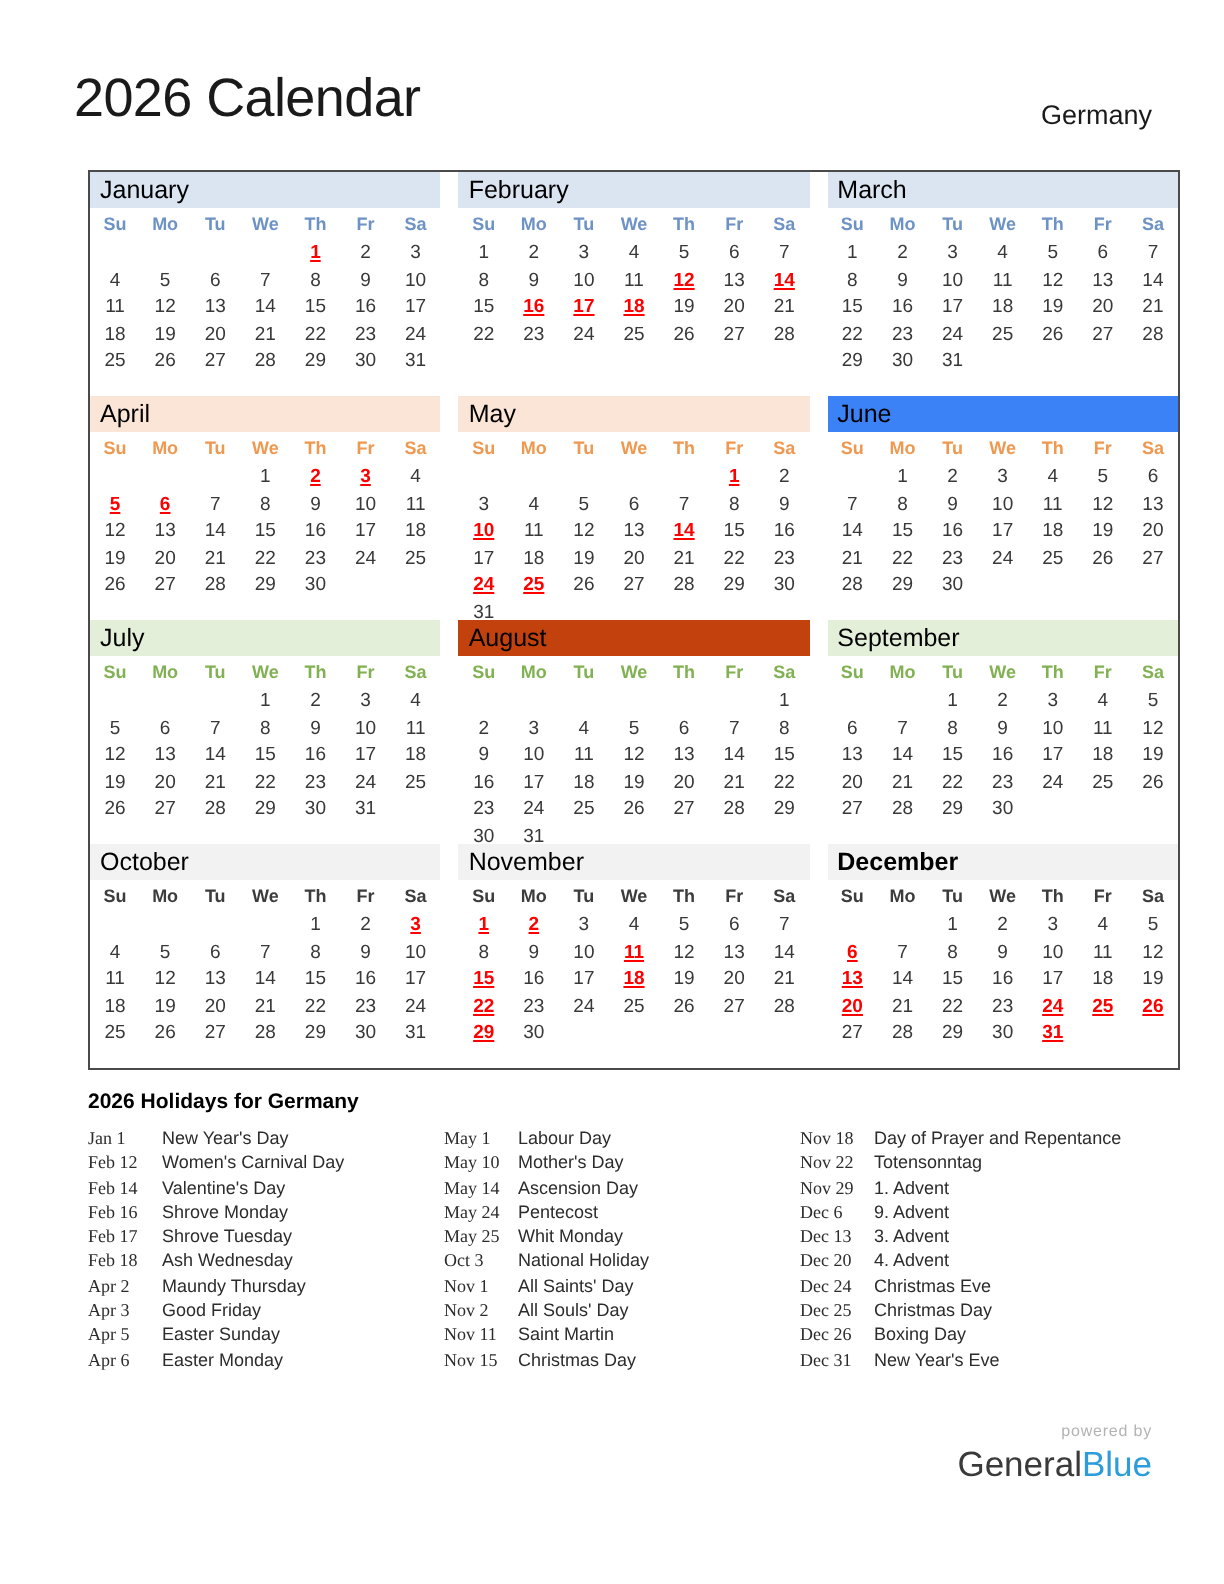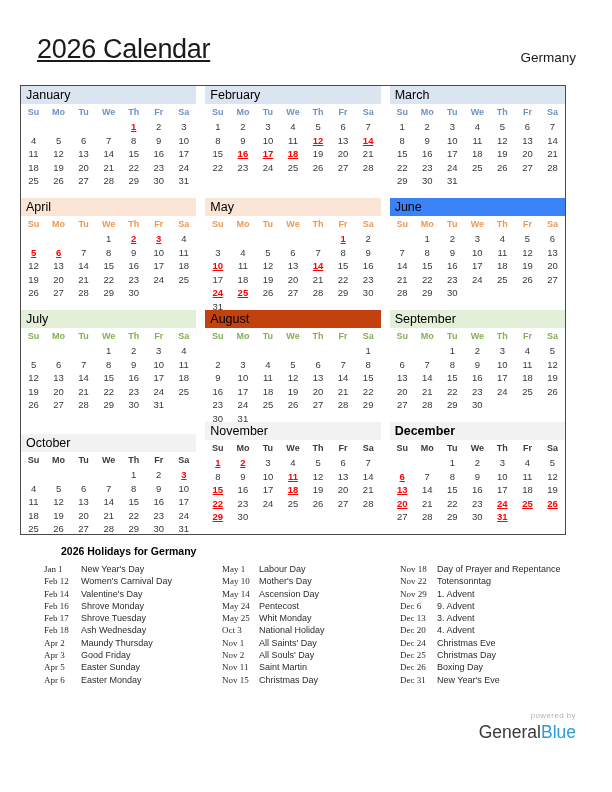--- a/index.html
+++ b/index.html
@@ -3,27 +3,27 @@
 <meta charset="utf-8">
 <style>
   html,body{margin:0;padding:0;}
   body{
     width:612px;height:792px;position:relative;background:#ffffff;
     font-family:"Liberation Sans","DejaVu Sans",sans-serif;
     -webkit-font-smoothing:antialiased;color:#222;
   }
   .page-title{
     position:absolute;left:37px;top:34px;font-size:27px;letter-spacing:-.3px;
-    color:#1a1a1a;font-weight:400;text-decoration:underline;
+    color:#1a1a1a;font-weight:400;
   }
   .country-label{
     position:absolute;right:36px;top:50px;font-size:13.5px;color:#1a1a1a;
   }
   .months-grid{
-    position:absolute;left:20px;top:85px;width:546px;height:450px;
+    position:absolute;left:44px;top:85px;width:546px;height:450px;
     border:1px solid var(--grid-border,#4a4a4a);
     display:grid;grid-template-columns:repeat(3,1fr);column-gap:9px;
     grid-auto-rows:112px;box-sizing:border-box;background:#fff;
   }
   .month{overflow:visible;}
   .month .band{
     height:18px;line-height:18px;padding-left:5px;font-size:12.5px;color:#000;
     white-space:nowrap;
   }
   .month table{
@@ -33,21 +33,21 @@
     text-align:center;padding:0;vertical-align:middle;overflow:visible;
   }
   .month td.dow{height:16px;font-size:9px;font-weight:bold;}
   .month td.date{height:13.5px;font-size:9.5px;color:#383838;}
   .month td.date.hol{
     color:var(--holiday-red,#ff0000);font-weight:bold;text-decoration:underline;
   }
   .holidays{
     position:absolute;left:44px;top:545px;width:540px;
   }
-  .holidays-title{font-size:10.5px;font-weight:bold;color:#000;margin-bottom:6px;margin-left:17px;}
+  .holidays-title{font-size:10.5px;font-weight:bold;color:#000;margin-bottom:6px;}
   .holidays-columns{display:flex;}
   .hcol{width:178px;flex:0 0 178px;}
   .hrow{height:12.3px;line-height:12.3px;font-size:9px;color:#2c2c2c;white-space:nowrap;}
   .hdate{display:inline-block;width:37px;font-family:Liberation Serif, serif;}
   .footer{
     position:absolute;right:36px;top:711px;text-align:right;
   }
   .powered-by{font-size:8px;color:#b3b3b3;letter-spacing:.4px;}
   .brand{font-size:17.5px;margin-top:2px;}
   .brand .g{color:var(--brand-dark,#3a3a3a);}
@@ -612,21 +612,21 @@
             <td class="date">29</td>
             <td class="date">30</td>
             <td class="date"></td>
             <td class="date"></td>
             <td class="date"></td>
           </tr>
         </tbody>
       </table>
     </div>
     <div class="month">
-      <div class="band" style="background: rgb(242, 242, 242); margin-top: 12px;">October</div>
+      <div class="band" style="background: rgb(242, 242, 242);">October</div>
       <table>
         <tbody>
           <tr>
             <td class="dow" style="color: rgb(60, 60, 60);">Su</td>
             <td class="dow" style="color: rgb(60, 60, 60);">Mo</td>
             <td class="dow" style="color: rgb(60, 60, 60);">Tu</td>
             <td class="dow" style="color: rgb(60, 60, 60);">We</td>
             <td class="dow" style="color: rgb(60, 60, 60);">Th</td>
             <td class="dow" style="color: rgb(60, 60, 60);">Fr</td>
             <td class="dow" style="color: rgb(60, 60, 60);">Sa</td>

